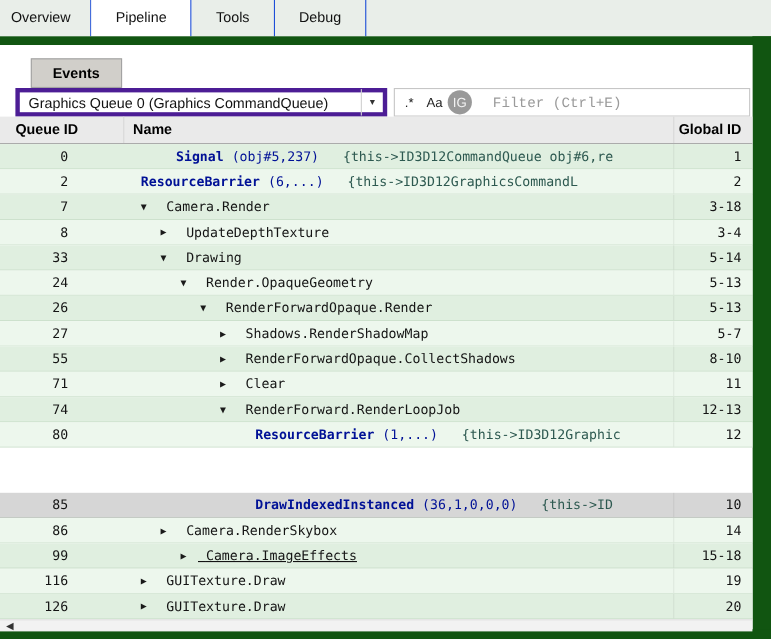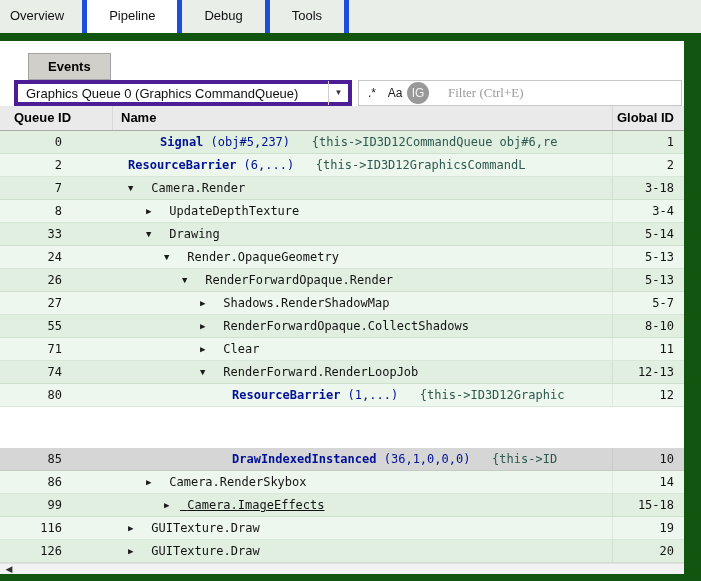--- a/index.html
+++ b/index.html
@@ -5,21 +5,21 @@
   * { box-sizing: border-box; margin: 0; padding: 0; }
   html,body { background:#ffffff; }
   body { font-family: "Liberation Sans", sans-serif; }
 
   .screen { position: relative; width: 701px; height: 581px; background: #ffffff; overflow: hidden; }
 
   
   .tabbar { position: absolute; top: 0; left: 0; width: 701px; height: 33px;
             background: var(--tabbar-bg, #e9eee9); display: flex; align-items: stretch; }
   .tab { line-height: 32px; padding: 0 22px; font-size: 13px; color: #111;
-         border-right: 5px solid #1d4ed8; cursor: default; white-space: nowrap; }
+         border-right: 1px solid #1d4ed8; cursor: default; white-space: nowrap; }
   .tab:first-child { padding: 0 18px 0 10px; }
   .tab.active { background: var(--tab-active-bg, #ffffff); }
 
   
   .accent-top    { position: absolute; top: 33px; left: 0; width: 701px; height: 8px; background: var(--accent-green, #115511); }
   .accent-right  { position: absolute; top: 33px; right: 0; width: 17px; bottom: 0; background: var(--accent-green, #115511); }
   .accent-bottom { position: absolute; left: 0; bottom: 0; width: 701px; height: 9px; background: var(--accent-green, #115511); }
 
   
   .content { position: absolute; top: 41px; left: 0; width: 684px; height: 531px;
@@ -36,21 +36,21 @@
   .combo-text { flex: 1; padding: 0 8px; white-space: nowrap; overflow: hidden; }
   .combo-arrow { width: 20px; text-align: center; font-size: 8px; color: #333;
                  border-left: 1px solid #d0d0d0; line-height: 24px; }
 
   .filter-group { flex: 1; height: 26px; border: 1px solid #c6c6c6; background: #fff;
                   display: flex; align-items: center; padding: 0 2px; gap: 1px; }
   .tool-btn { min-width: 22px; height: 22px; line-height: 22px; text-align: center;
               font-size: 12px; color: #222; padding: 0 3px; }
   .tool-btn.pressed { background: var(--pressed-button-bg, #999999); color: #f2f2f2; border-radius: 11px; }
   .filter-input { flex: 1; height: 22px; border: none; outline: none; font-size: 13px;
-                  color: #222; padding: 0 18px; font-family: Liberation Serif, serif; background: transparent; }
+                  color: #222; padding: 0 18px; font-family: Liberation Mono, monospace; background: transparent; }
   .filter-input::placeholder { color: #9a9a9a; }
 
   
   .grid-header { height: 25px; background: var(--header-bg, #eaeaea); border-bottom: 1px solid #ababab;
                  display: flex; font-weight: bold; font-size: 13px; line-height: 24px; color: #000; }
   .h-qid  { width: 112px; padding-left: 14px; }
   .h-name { flex: 1; padding-left: 8px; border-left: 1px solid #d8d8d8; }
   .h-gid  { width: 72px; text-align: right; padding-right: 10px; border-left: 1px solid #d8d8d8; }
 
   
@@ -79,24 +79,24 @@
 <div class="screen">
 
   <div class="tabbar">
       <div class="tab">
     <span class="tab-label">Overview</span>
   </div>
       <div class="tab active">
     <span class="tab-label">Pipeline</span>
   </div>
       <div class="tab">
+    <span class="tab-label">Tools</span>
+  </div>
+      <div class="tab">
     <span class="tab-label">Debug</span>
-  </div>
-      <div class="tab">
-    <span class="tab-label">Tools</span>
   </div>
     </div>
 
   <div class="accent-top"></div>
   <div class="accent-right"></div>
   <div class="accent-bottom"></div>
 
   <div class="content">
 
     <div class="events-strip">

